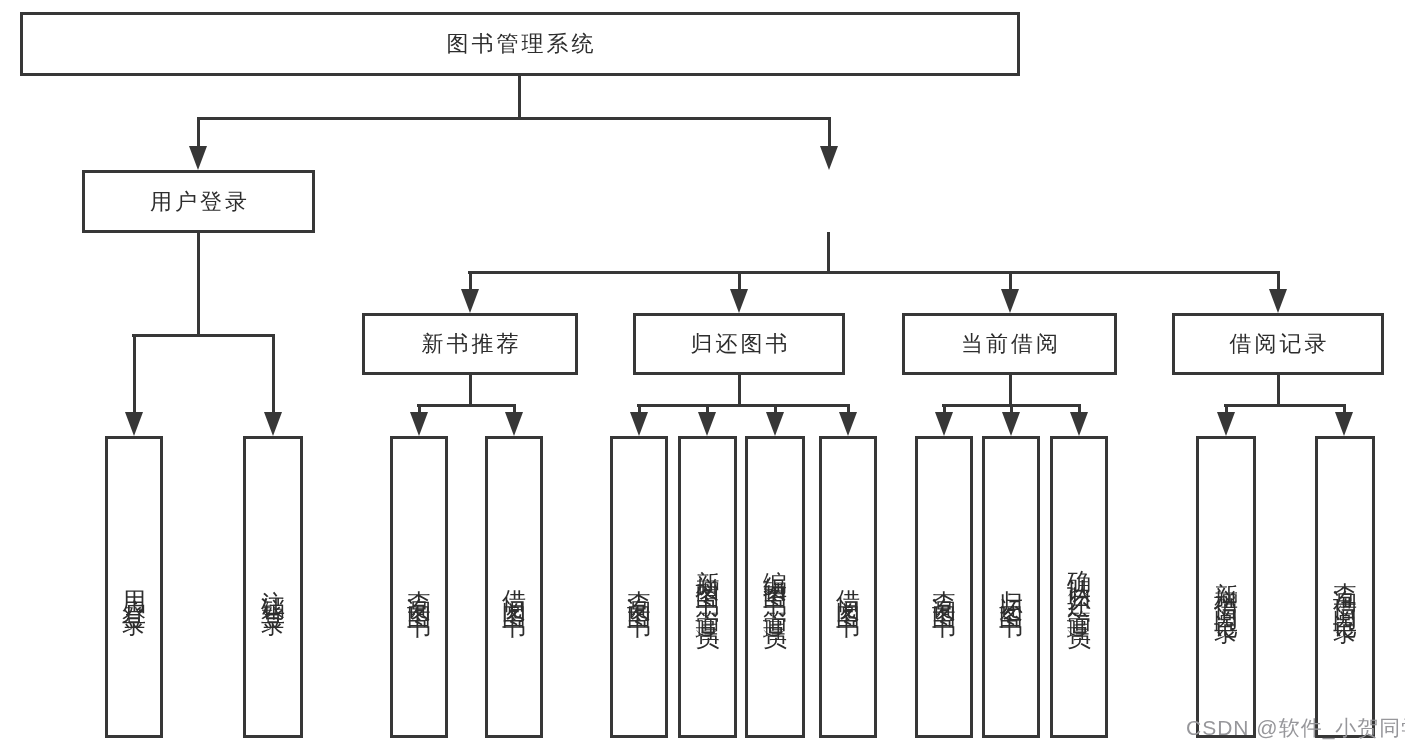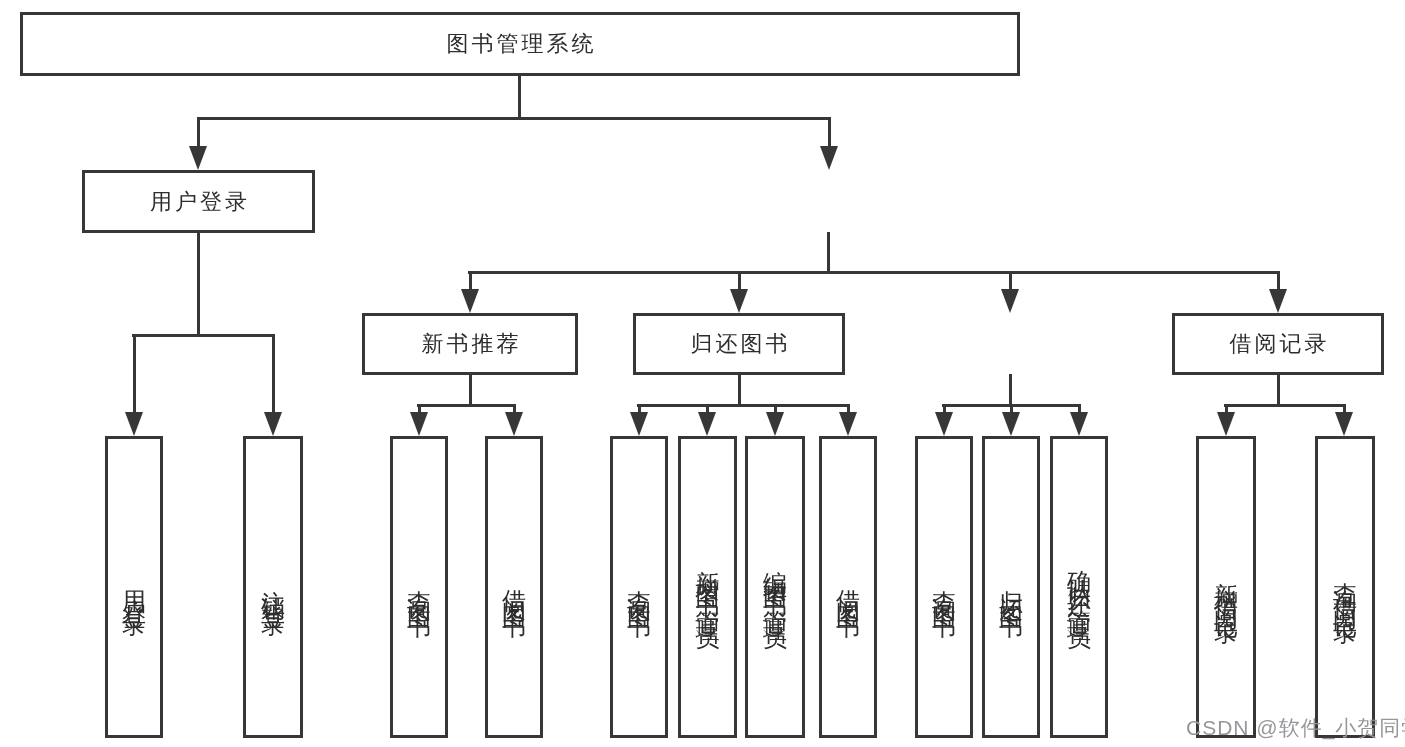--- a/index.html
+++ b/index.html
@@ -56,20 +56,21 @@
   <div class="ar" style="left:461px;top:289px"></div>
   <div class="vl" style="left:738px;top:271px;height:20px"></div>
   <div class="ar" style="left:730px;top:289px"></div>
   <div class="vl" style="left:1009px;top:271px;height:20px"></div>
   <div class="ar" style="left:1001px;top:289px"></div>
   <div class="vl" style="left:1277px;top:271px;height:20px"></div>
   <div class="ar" style="left:1269px;top:289px"></div>
 
   <div class="node" style="left:362px;top:313px;width:216px;height:62px">新书推荐</div>
   <div class="node" style="left:633px;top:313px;width:212px;height:62px">归还图书</div>
+  <div class="node" style="left:902px;top:313px;width:215px;height:62px">当前借阅</div>
   <div class="node" style="left:1172px;top:313px;width:212px;height:62px">借阅记录</div>
 
   <div class="vl" style="left:469px;top:374px;height:31px"></div>
   <div class="hl" style="left:417px;top:404px;width:99px"></div>
   <div class="vl" style="left:418px;top:404px;height:10px"></div>
   <div class="ar" style="left:410px;top:412px"></div>
   <div class="vl" style="left:513px;top:404px;height:10px"></div>
   <div class="ar" style="left:505px;top:412px"></div>
 
   <div class="vl" style="left:738px;top:374px;height:31px"></div>

